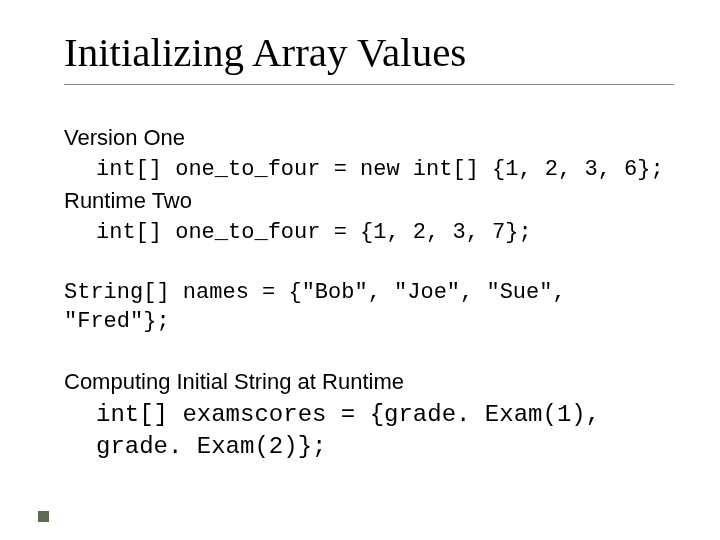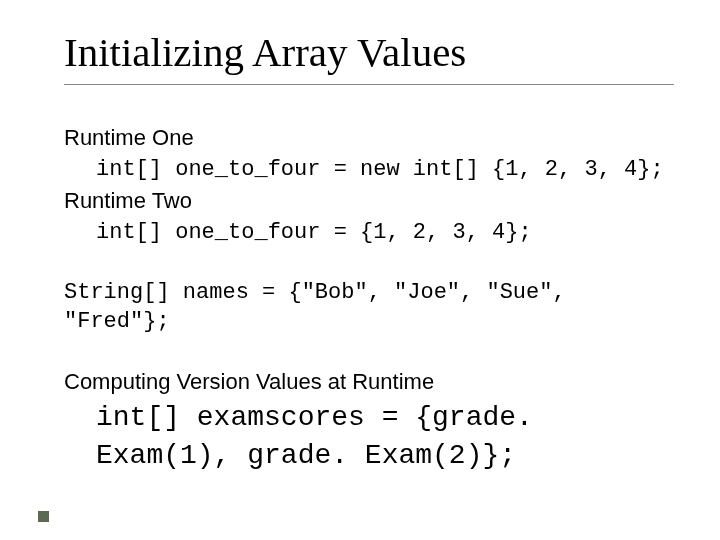--- a/index.html
+++ b/index.html
@@ -40,21 +40,21 @@
   .indent {
     padding-left: 32px;
   }
   .mono {
     font-family: "Courier New", Courier, monospace;
   }
   .group-gap {
     height: 28px;
   }
   .runtime-code {
-    font-size: 28px;
+    font-size: 24px;
   }
   .bullet-mark {
     position: absolute;
     left: 38px;
     bottom: 18px;
     width: 11px;
     height: 11px;
     background: #5b6b52;
   }
 </style>
@@ -62,31 +62,31 @@
 <body>
 
 <div class="slide">
 
   <div class="title-wrap">
     <div class="title">Initializing Array Values</div>
   </div>
 
   <div class="body">
 
-    <p>Runtime One</p>
-    <p class="indent mono">int[] one_to_four = new int[] {1, 2, 3, 4};</p>
+    <p>Version One</p>
+    <p class="indent mono">int[] one_to_four = new int[] {1, 2, 3, 6};</p>
 
     <p>Runtime Two</p>
-    <p class="indent mono">int[] one_to_four = {1, 2, 3, 4};</p>
+    <p class="indent mono">int[] one_to_four = {1, 2, 3, 7};</p>
 
     <div class="group-gap"></div>
 
     <p class="mono">String[] names = {"Bob", "Joe", "Sue", "Fred"};</p>
 
     <div class="group-gap"></div>
 
-    <p>Computing Version Values at Runtime</p>
+    <p>Computing Initial String at Runtime</p>
     <p class="indent mono runtime-code">int[] examscores = {grade. Exam(1), grade. Exam(2)};</p>
 
   </div>
 
   <div class="bullet-mark"></div>
 </div>
 
 </body></html>

